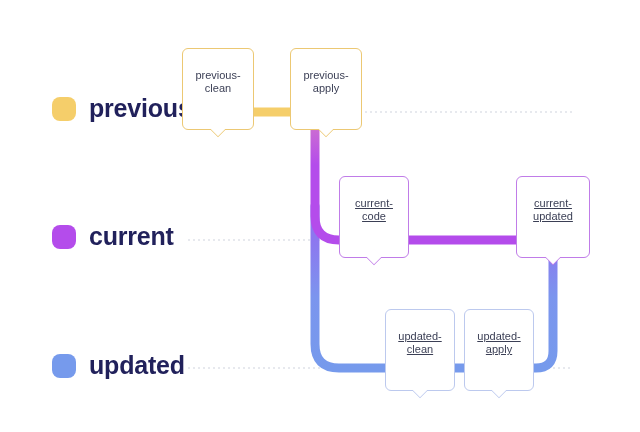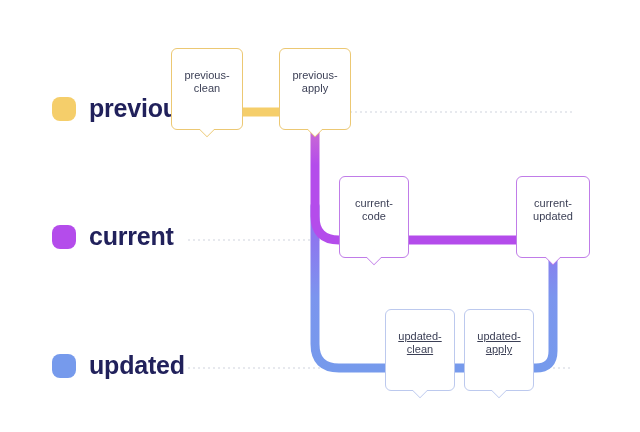--- a/index.html
+++ b/index.html
@@ -47,23 +47,23 @@
   .callout .tail-in{
     position:absolute;
     left:50%;
     width:11px;height:11px;
     transform:translateX(-50%) rotate(45deg);
     bottom:-6px;
   }
   .callout .tail{background:#d8dde8;}
   .callout .tail-in{background:#ffffff;bottom:-4.5px;}
 
-  .callout.amber{border-color:#ecc873;}
+  .callout.amber{border-color:#ecc873;margin-left:11px;}
   .callout.amber .tail{background:#ecc873;}
-  .callout.violet{border-color:#c07ce8;}
+  .callout.violet{border-color:#c07ce8;text-decoration:underline;}
   .callout.violet .tail{background:#c07ce8;}
   .callout.blue{border-color:#bcc9ee;text-decoration:underline;}
   .callout.blue .tail{background:#bcc9ee;}
 
   
   .stem{position:absolute;width:1px;z-index:2;}
   .stem.amber{background:#ecc873;}
   .stem.violet{background:#c07ce8;}
   .stem.blue{background:#bcc9ee;}
 </style>

